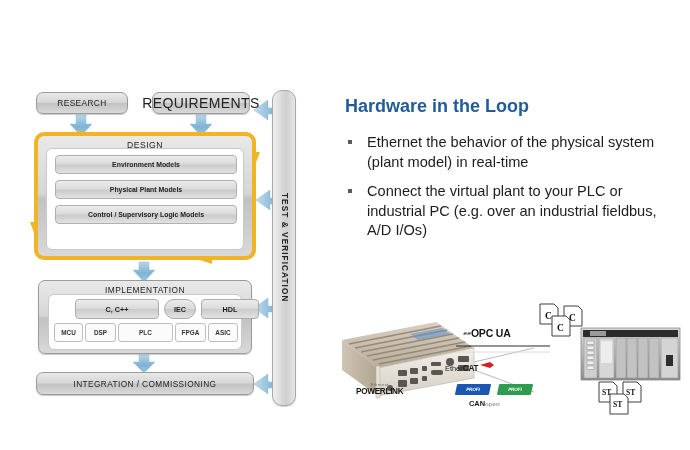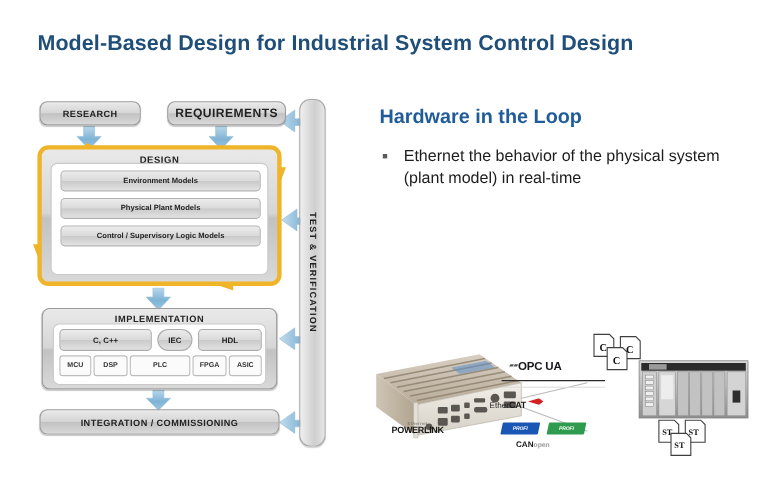--- a/index.html
+++ b/index.html
@@ -15,30 +15,30 @@
   }
 
   
   #diagram{position:absolute;left:24px;top:92px;width:290px;height:320px;}
 
   .gbox{
     position:absolute;box-sizing:border-box;
     background:linear-gradient(to bottom,#e9e9e9 0%,#d6d6d6 48%,#c2c2c2 52%,#d9d9d9 100%);
     border:1px solid #9a9a9a;border-radius:7px;
     display:flex;align-items:center;justify-content:center;
-    color:#222;font-weight:bold;text-align:right;
+    color:#222;font-weight:normal;text-align:right;
     box-shadow:0 1px 1px rgba(0,0,0,.22);
   }
   .inner-panel{
     position:absolute;box-sizing:border-box;background:#ffffff;
     border:1px solid #c9c9c9;border-radius:6px;
   }
 
   #box-research{left:12px;top:0px;width:92px;height:22px;font-size:8.3px;letter-spacing:.4px;}
-  #box-requirements{left:128px;top:0px;width:108px;height:22px;font-size:11px;letter-spacing:.4px;}
+  #box-requirements{left:128px;top:0px;width:98px;height:22px;font-size:14px;letter-spacing:.4px;}
 
   
   #design-loop{
     position:absolute;left:10px;top:40px;width:222px;height:128px;
     box-sizing:border-box;border:4px solid #F0B428;border-radius:10px;
   }
   #box-design{
     left:12px;top:42px;width:218px;height:124px;font-size:8.6px;letter-spacing:.5px;
     align-items:flex-start;padding-top:5px;border-radius:8px;
   }
@@ -54,21 +54,21 @@
   #box-implementation{
     left:14px;top:188px;width:214px;height:74px;font-size:8.4px;letter-spacing:.5px;
     align-items:flex-start;padding-top:4px;
   }
   #impl-inner{left:24px;top:202px;width:194px;height:56px;}
   .impl-lang{
     position:absolute;top:4px;height:20px;box-sizing:border-box;
     background:linear-gradient(to bottom,#ececec 0%,#dadada 48%,#cacaca 52%,#e2e2e2 100%);
     border:1px solid #ababab;border-radius:4px;
     display:flex;align-items:center;justify-content:center;
-    font-size:7.2px;font-weight:bold;color:#1a1a1a;
+    font-size:7.2px;font-weight:bold;color:#1a1a1a;margin-left:21px;
   }
   .impl-chip{
     position:absolute;top:28px;height:19px;box-sizing:border-box;
     background:#fbfbfb;border:1px solid #bdbdbd;border-radius:3px;
     display:flex;align-items:center;justify-content:center;
     font-size:6.4px;font-weight:bold;color:#333;
   }
   #box-integration{left:12px;top:280px;width:218px;height:23px;font-size:8.3px;letter-spacing:.4px;}
 
   
@@ -130,21 +130,20 @@
     position:absolute;left:131px;top:99px;font-size:7.4px;font-weight:bold;color:#161616;
     white-space:nowrap;
   }
   .logo-canopen i{font-style:normal;color:#9b9b9b;font-weight:bold;font-size:6.2px;}
 </style>
 </head>
 <body>
 
 <div id="slide">
 
-  <div class="slide-title">Model-Based Design for Industrial System Control Design</div>
 
   <div id="diagram">
 
     <svg class="svg-layer" viewBox="0 0 290 320">
       <defs>
         <linearGradient id="blg" x1="0" y1="0" x2="0" y2="1">
           <stop offset="0%" stop-color="#b9d7ea"></stop>
           <stop offset="55%" stop-color="#7fb3d5"></stop>
           <stop offset="100%" stop-color="#9cc6de"></stop>
         </linearGradient>
@@ -240,20 +239,24 @@
       <span>TEST &amp; VERIFICATION</span>
     </div>
   </div>
 
   <div id="hil-head">Hardware in the Loop</div>
 
   <div id="bullets">
     <div class="bullet">
       <span class="dot"></span>
       <span>Ethernet the behavior of the physical system (plant model) in real-time</span>
+    </div>
+    <div class="bullet">
+      <span class="dot"></span>
+      <span>Connect the virtual plant to your PLC or industrial PC (e.g. over an industrial fieldbus, A/D I/Os)</span>
     </div>
   </div>
 
   <div id="hw">
     <svg class="hw-svg" width="344" height="132" viewBox="0 0 344 132">
       <defs>
         <linearGradient id="ipcTop" x1="0" y1="0" x2="0" y2="1">
           <stop offset="0%" stop-color="#d8cfc2"></stop>
           <stop offset="100%" stop-color="#b8ab99"></stop>
         </linearGradient>

